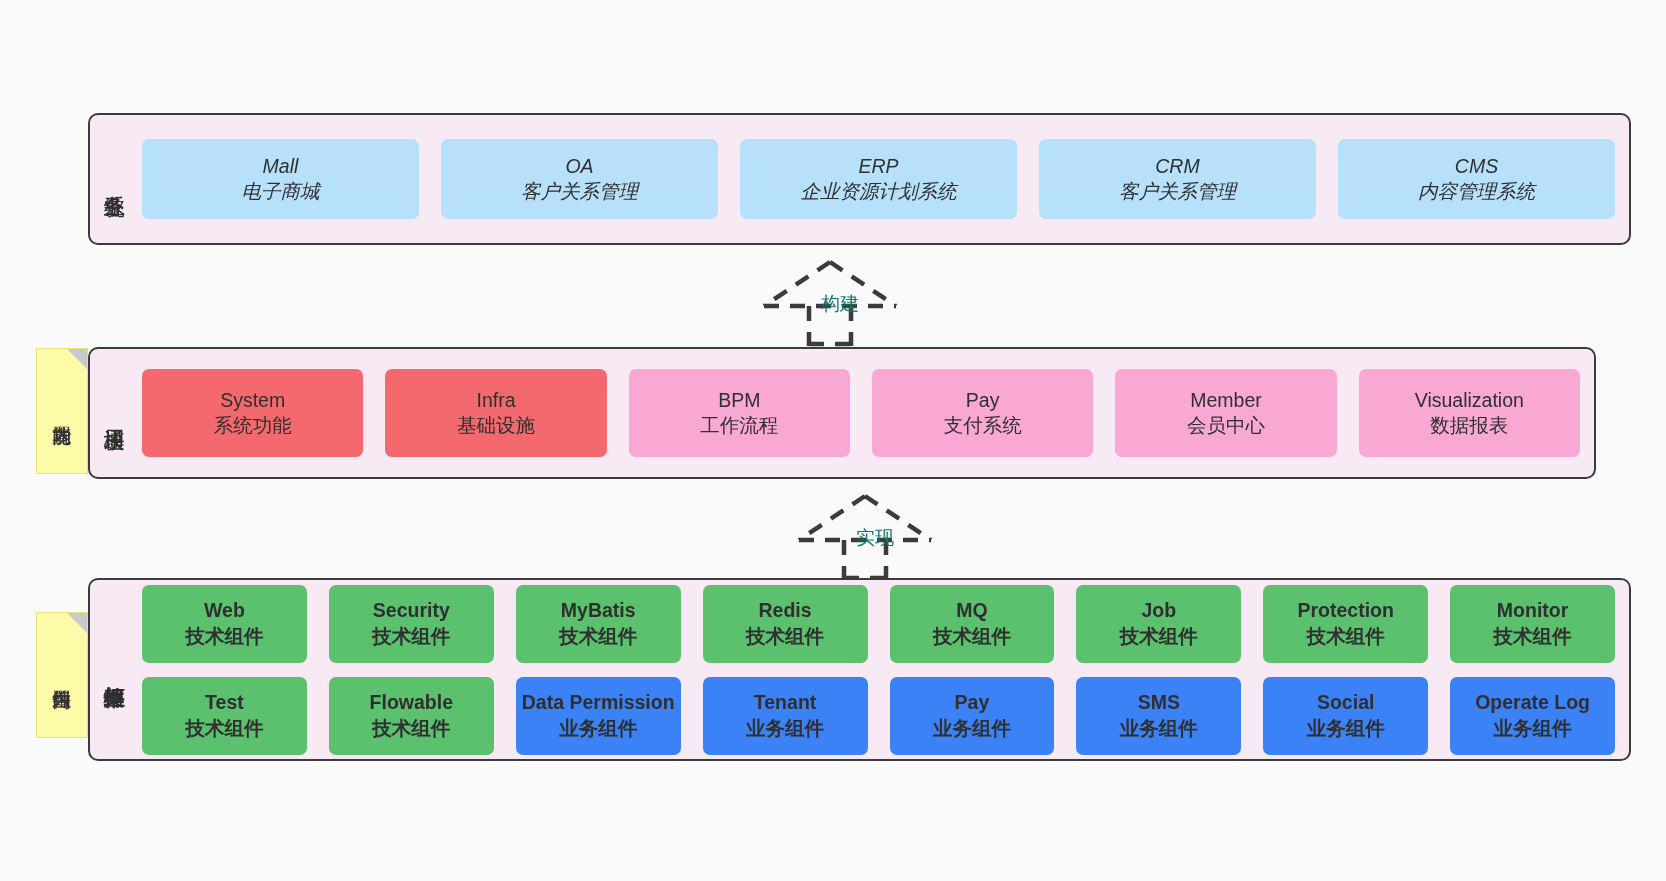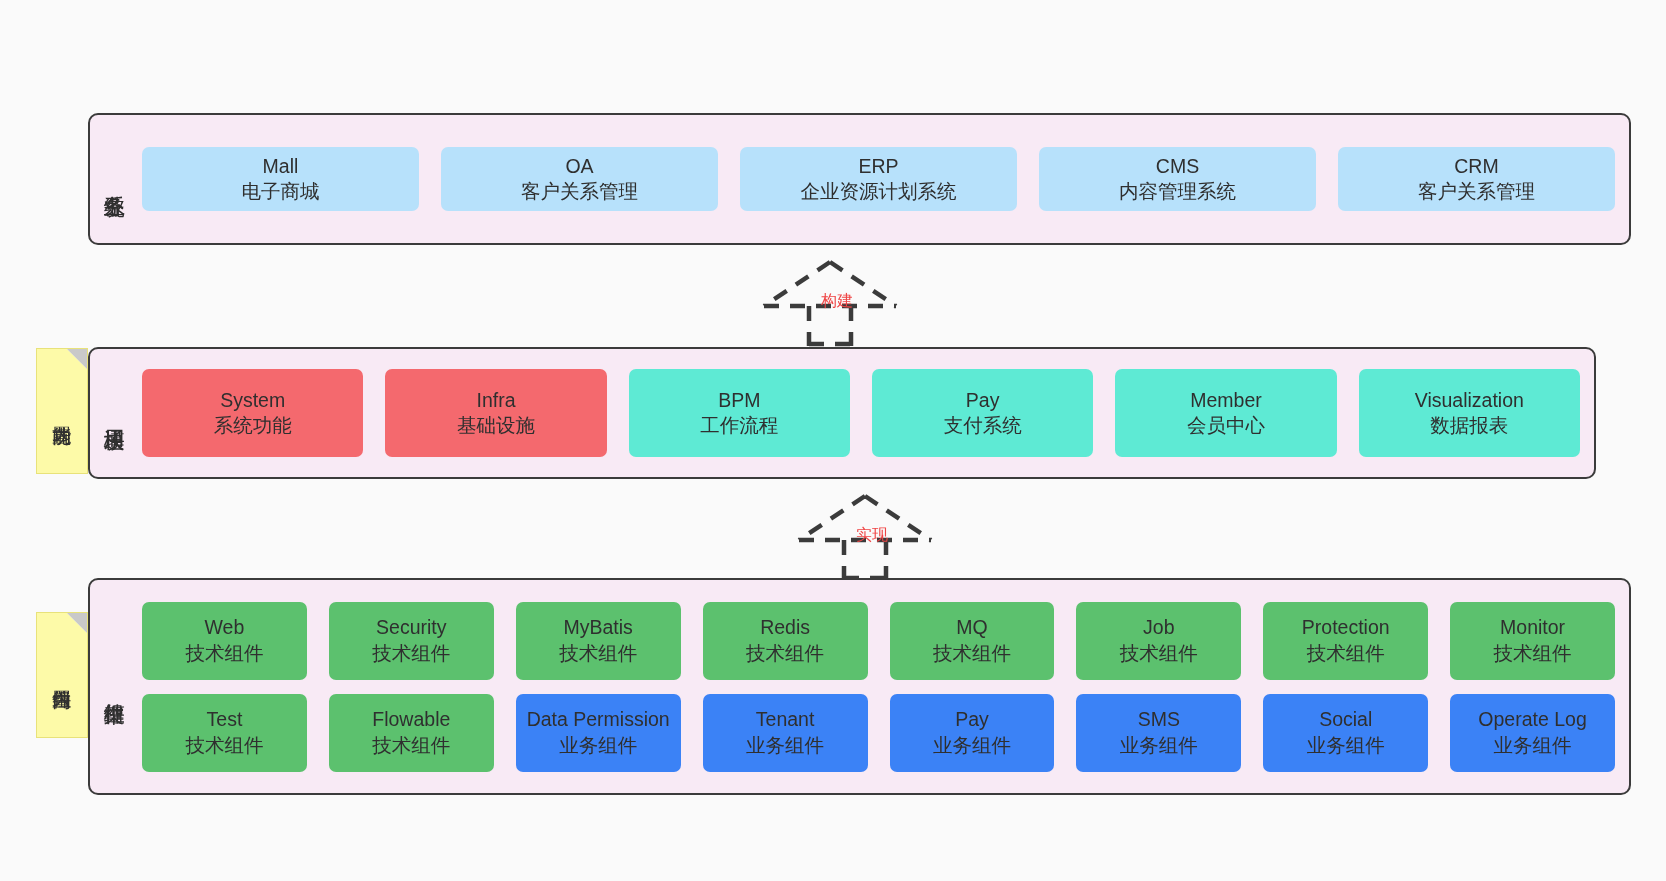--- a/index.html
+++ b/index.html
@@ -65,30 +65,30 @@
     color:#2f2f2f;
     box-sizing:border-box;
     padding:4px 6px;
   }
   .cell .t1{display:block;}
   .cell .t2{display:block;}
 
   
   .c-blue        {background:#b7e1fb;}
   .c-red         {background:#f4696e;}
-  .c-pink        {background:#5eead4;}
+  .c-pink        {background:#f9a8d4;}
   .c-green       {background:#5cc16e;}
   .c-green-light {background:#3b82f6;}
 
   
   #layer-business{left:88px;  top:113px; width:1543px; height:132px;}
-  #layer-business .row{height:64px;}
+  #layer-business .row{height:80px;font-style:italic;}
   #layer-common  {left:88px;  top:347px; width:1508px; height:132px;}
   #layer-common .row{height:88px;}
-  #layer-framework{left:88px; top:578px; width:1543px; height:217px;}
+  #layer-framework{left:88px; top:578px; width:1543px; height:183px;font-weight:bold;}
   #layer-framework .row{height:78px;}
 
   
   .sticky{
     position:absolute;
     width:52px;
     background:#fdfaa8;
     border:1px solid #e8e27a;
     box-sizing:border-box;
     display:flex;
@@ -119,22 +119,22 @@
     clip-path:polygon(0 0,100% 0,100% 100%);
   }
   #sticky-common   {left:36px; top:348px; height:126px;}
   #sticky-framework{left:36px; top:612px; height:126px;}
 
   
   .gen-arrow{position:absolute;}
   .gen-arrow svg{display:block;overflow:visible;}
   .gen-label{
     position:absolute;
-    font-size:16px;
-    color:#ef4444;
+    font-size:19px;
+    color:#0f766e;
     background:transparent;
     white-space:nowrap;
     user-select:none;
   }
   #arrow-build{left:755px;top:258px;width:150px;height:88px;}
   #arrow-build .gen-label{left:66px;top:33px;}
   #arrow-impl{left:790px;top:492px;width:150px;height:88px;}
   #arrow-impl .gen-label{left:66px;top:33px;}
 </style>
 </head>
@@ -152,26 +152,26 @@
         </div>
         <div class="cell c-blue">
           <span class="t1">OA</span>
           <span class="t2">客户关系管理</span>
         </div>
         <div class="cell c-blue">
           <span class="t1">ERP</span>
           <span class="t2">企业资源计划系统</span>
         </div>
         <div class="cell c-blue">
+          <span class="t1">CRM</span>
+          <span class="t2">客户关系管理</span>
+        </div>
+        <div class="cell c-blue">
           <span class="t1">CMS</span>
           <span class="t2">内容管理系统</span>
-        </div>
-        <div class="cell c-blue">
-          <span class="t1">CRM</span>
-          <span class="t2">客户关系管理</span>
         </div>
       </div>
     </div>
   </div>
 
   <div class="gen-arrow" id="arrow-build">
     <svg width="150" height="88" viewBox="0 0 150 88">
       <path d="M75 4 L141 48 M75 4 L9 48 M9 48 L141 48" fill="none" stroke="#3b3b3b" stroke-width="4.5" stroke-dasharray="15 11" stroke-linecap="butt"></path>
       <path d="M54 48 L54 88 M96 48 L96 88 M54 86 L96 86" fill="none" stroke="#3b3b3b" stroke-width="4.5" stroke-dasharray="15 11" stroke-linecap="butt"></path>
     </svg>

